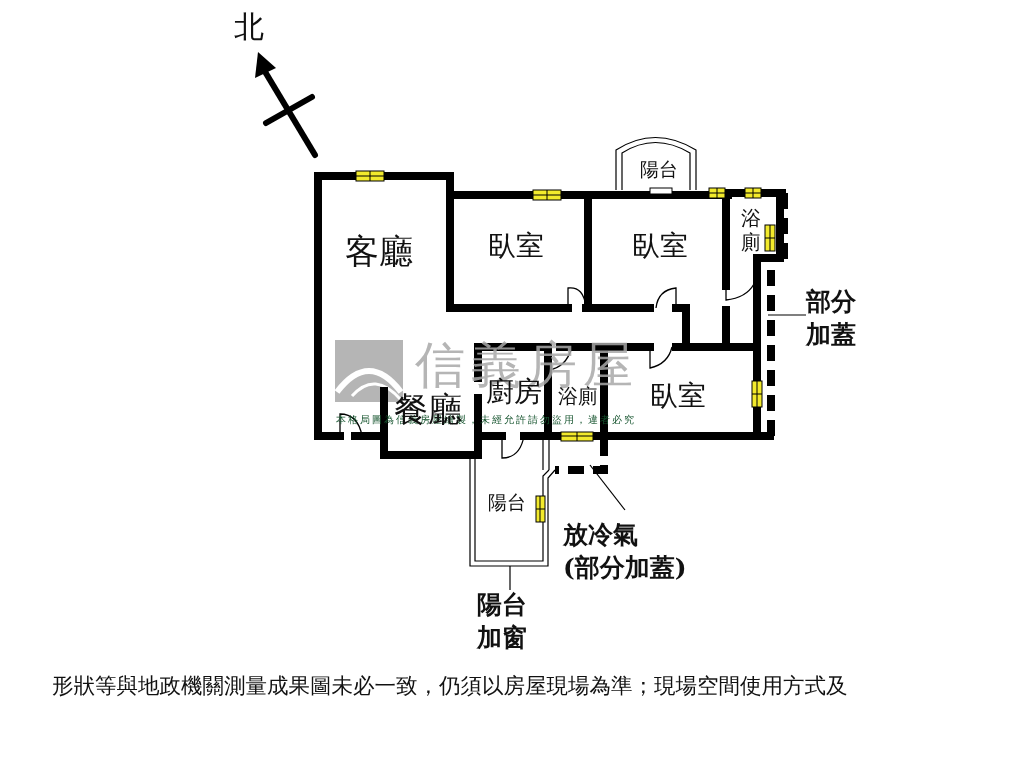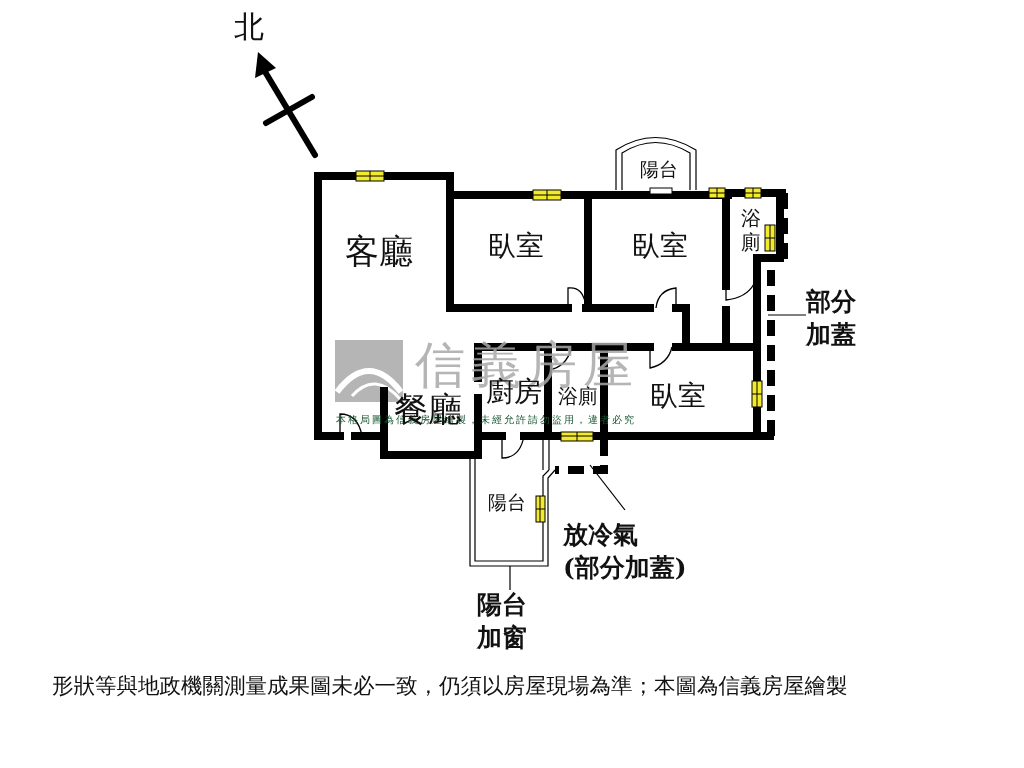--- a/index.html
+++ b/index.html
@@ -175,14 +175,14 @@
 <div class="lbl note" style="left:563px;top:518px;">
   <div>放冷氣</div>
   <div>(部分加蓋)</div>
 </div>
 <div class="lbl note" style="left:477px;top:588px;">
   <div>陽台</div>
   <div>加窗</div>
 </div>
 
 <div class="disclaimer">
-  <div>形狀等與地政機關測量成果圖未必一致，仍須以房屋現場為準；本圖為信義房屋繪製</div>
+  <div>形狀等與地政機關測量成果圖未必一致，仍須以房屋現場為準；現場空間使用方式及</div>
 </div>
 
 </body></html>

